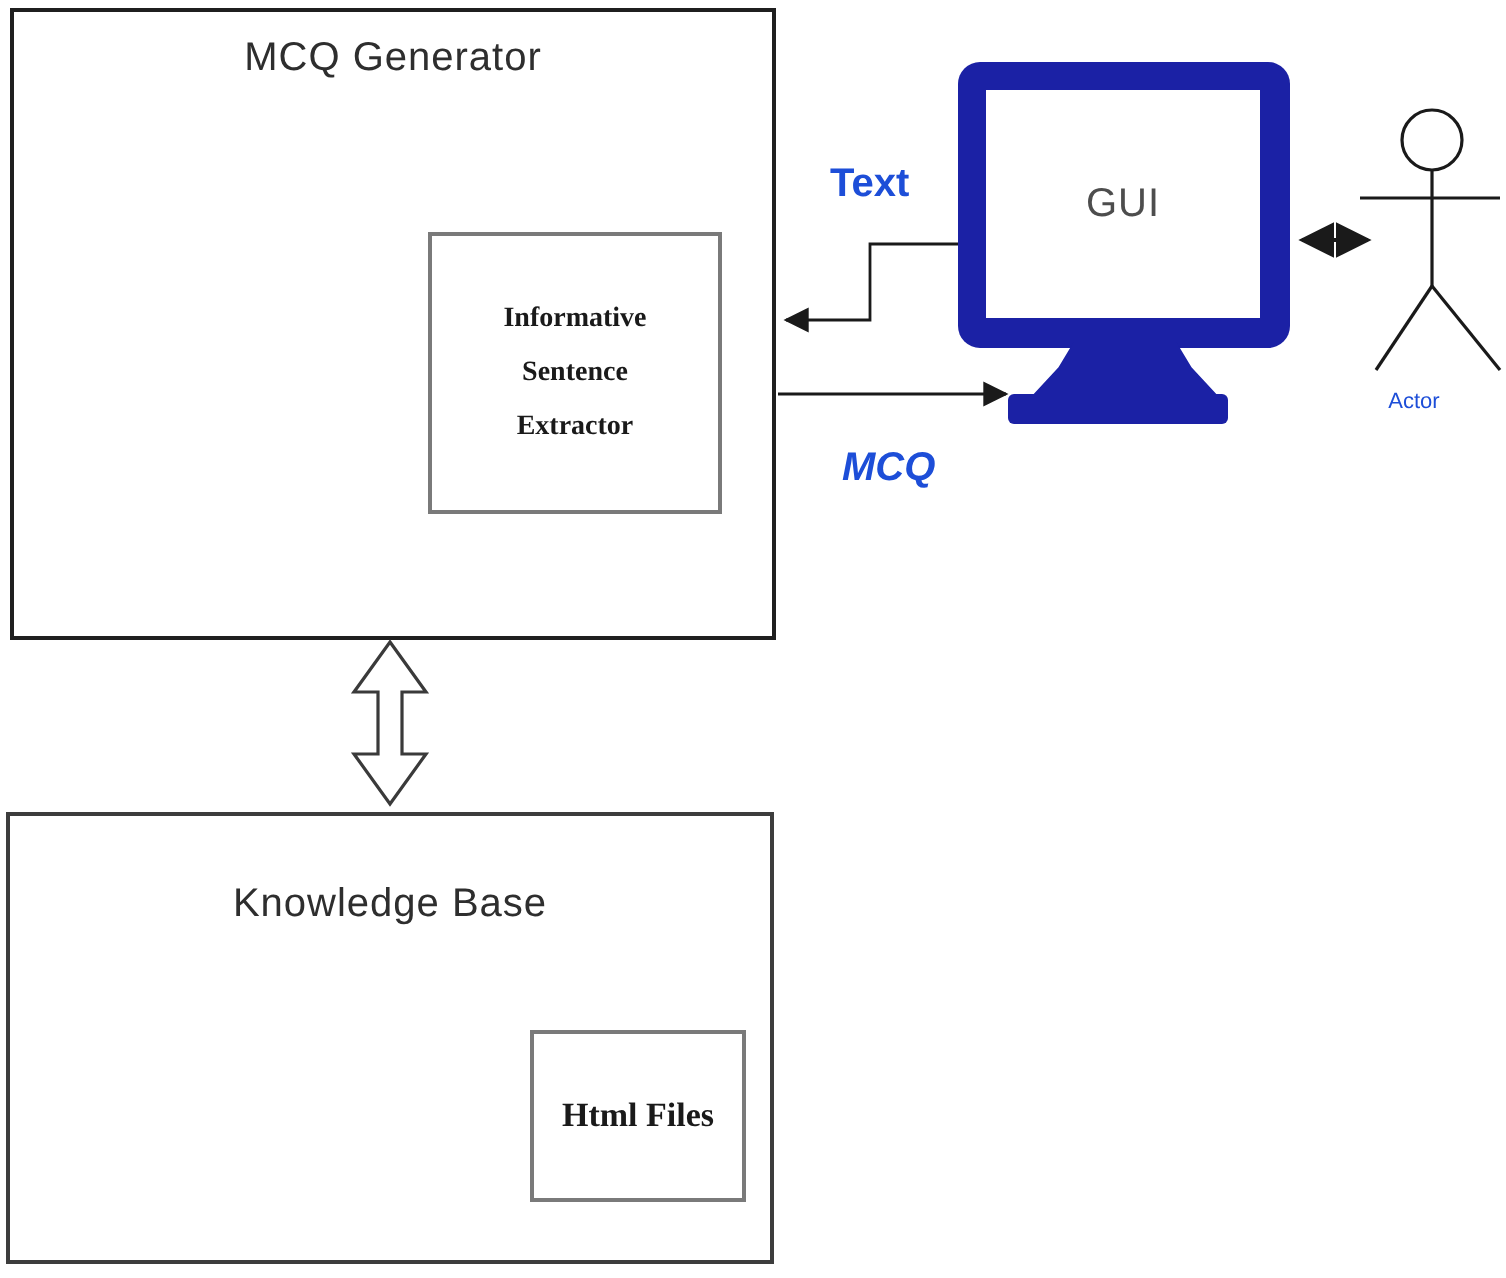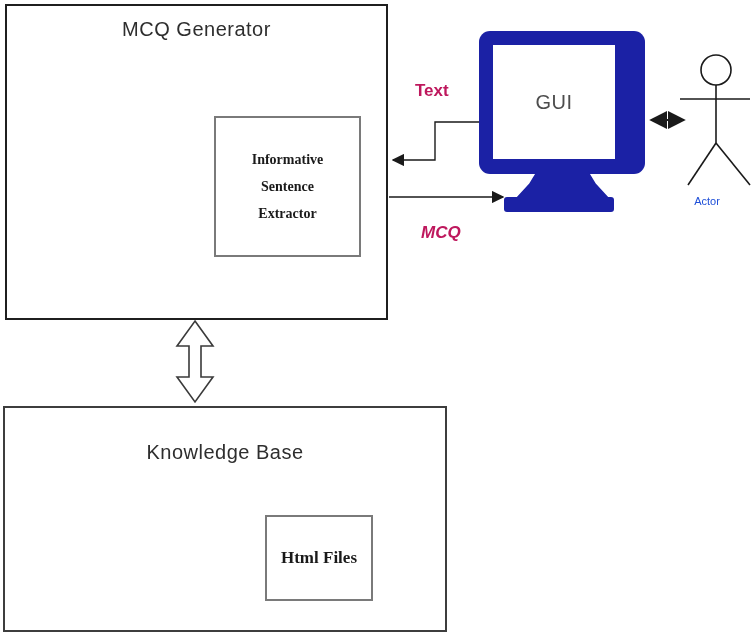--- a/index.html
+++ b/index.html
@@ -13,21 +13,21 @@
   }
   
   .outer-box {
     position: absolute;
     background: #ffffff;
     border: 2px solid #2b2b2b;
     box-sizing: border-box;
     padding-left: 35px;
   }
   #mcq-box { left: 5px; top: 4px; width: 383px; height: 316px; border-color: #1f1f1f; }
-  #kb-box  { left: 3px; top: 406px; width: 444px; height: 226px; border-color: #3d3d3d; }
+  #kb-box  { left: 3px; top: 406px; width: 384px; height: 226px; border-color: #3d3d3d; }
   .outer-title {
     position: absolute;
     left: 0; right: 0;
     text-align: center;
     font-size: 20px;
     color: #2e2e2e;
     letter-spacing: 0.5px;
   }
   #mcq-box .outer-title { top: 12px; }
   #kb-box  .outer-title { top: 33px; }
@@ -55,21 +55,21 @@
   #monitor-frame {
     position: absolute;
     left: 479px; top: 31px;
     width: 166px; height: 143px;
     background: #1b21a5;
     border-radius: 11px;
   }
   #monitor-screen {
     position: absolute;
     left: 493px; top: 45px;
-    width: 122px; height: 114px;
+    width: 137px; height: 114px;
     background: #ffffff;
     display: flex;
     align-items: center;
     justify-content: center;
     font-size: 20px;
     color: #4d4d4d;
     letter-spacing: 0.5px;
   }
   #monitor-stand {
     position: absolute;
@@ -82,22 +82,22 @@
     position: absolute;
     left: 504px; top: 197px;
     width: 110px; height: 15px;
     background: #1b21a5;
     border-radius: 3px;
   }
   
   .flow-label {
     position: absolute;
     font-weight: 700;
-    font-size: 17px;
-    color: #be185d;
+    font-size: 20px;
+    color: #1d4ed8;
   }
   #text-label { left: 415px; top: 81px; }
   #mcq-label  { left: 421px; top: 223px; font-style: italic; }
   
   #actor-figure { position: absolute; left: 674px; top: 48px; }
   #actor-label {
     position: absolute;
     left: 677px; top: 195px;
     width: 60px;
     text-align: center;

